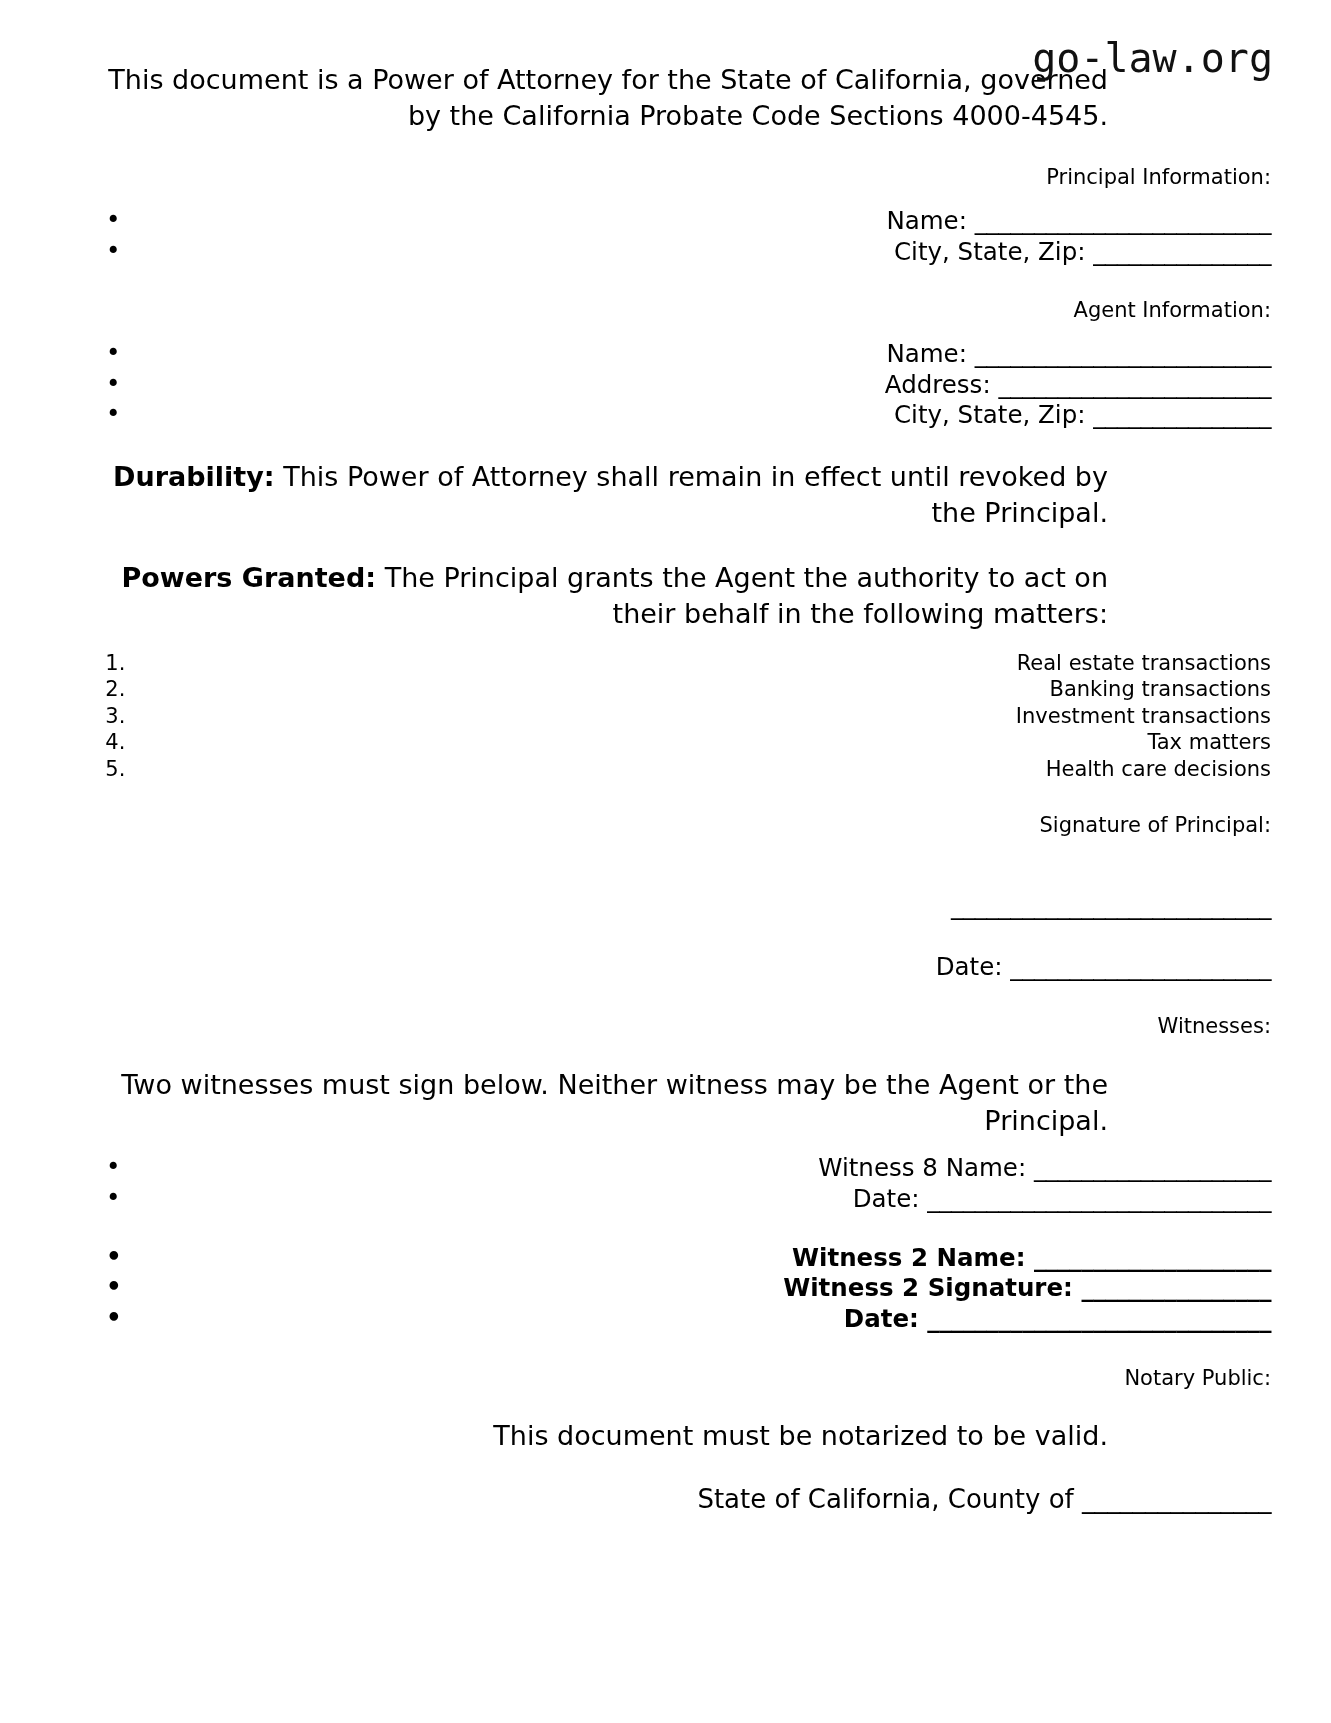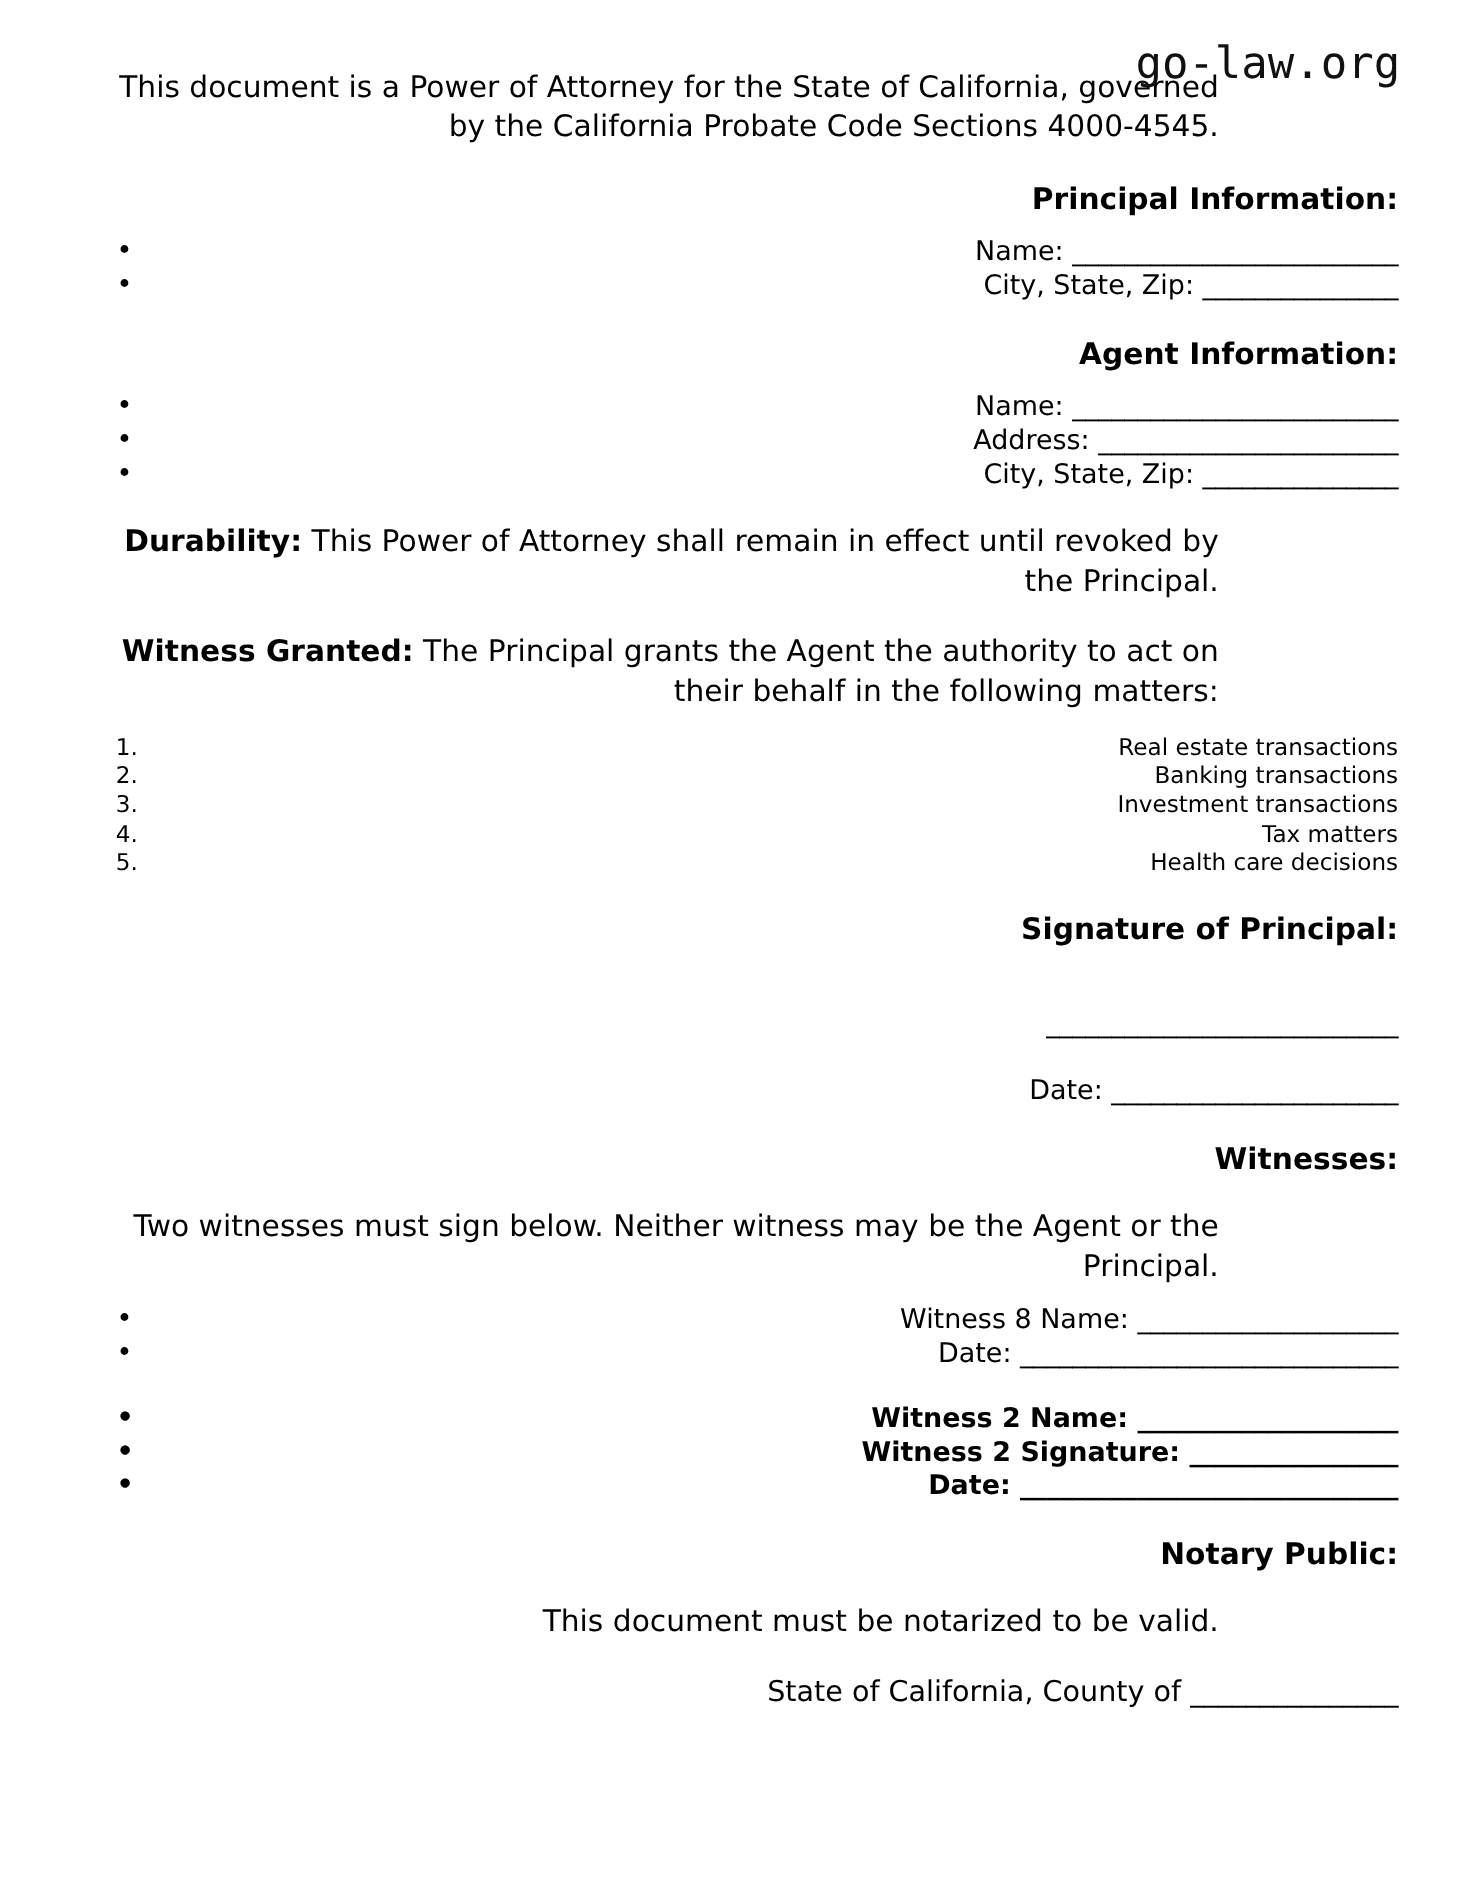--- a/index.html
+++ b/index.html
@@ -46,22 +46,22 @@
   p.para {
     font-size: 27px;
     line-height: 1.34;
     margin: 28px 0 0 0;
     max-width: 1040px;
   }
   p.para.tight {
     margin-top: 26px;
   }
   h2.section-heading {
-    font-size: 27px;
-    font-weight: bold;
+    font-size: 21px;
+    font-weight: normal;
     margin: 30px 0 0 0;
     line-height: 1.3;
   }
   ul.fill-list {
     list-style: none;
     margin: 14px 0 0 0;
     padding: 0 0 0 38px;
   }
   ul.fill-list li {
     position: relative;
@@ -140,21 +140,21 @@
   <h2 class="section-heading">Agent Information:</h2>
   <ul class="fill-list">
     <li><span>Name:</span> <span class="blank">_________________________</span></li>
     <li><span>Address:</span> <span class="blank">_______________________</span></li>
     <li><span>City, State, Zip:</span> <span class="blank">_______________</span></li>
   </ul>
 
 
   <p class="para"><span class="inline-bold">Durability:</span> <span>This Power of Attorney shall remain in effect until revoked by the Principal.</span></p>
 
-  <p class="para"><span class="inline-bold">Witness Granted:</span> <span>The Principal grants the Agent the authority to act on their behalf in the following matters:</span></p>
+  <p class="para"><span class="inline-bold">Powers Granted:</span> <span>The Principal grants the Agent the authority to act on their behalf in the following matters:</span></p>
 
   <ol class="powers-list">
     <li>Real estate transactions</li>
     <li>Banking transactions</li>
     <li>Investment transactions</li>
     <li>Tax matters</li>
     <li>Health care decisions</li>
   </ol>
 
   <h2 class="section-heading">Signature of Principal:</h2>

